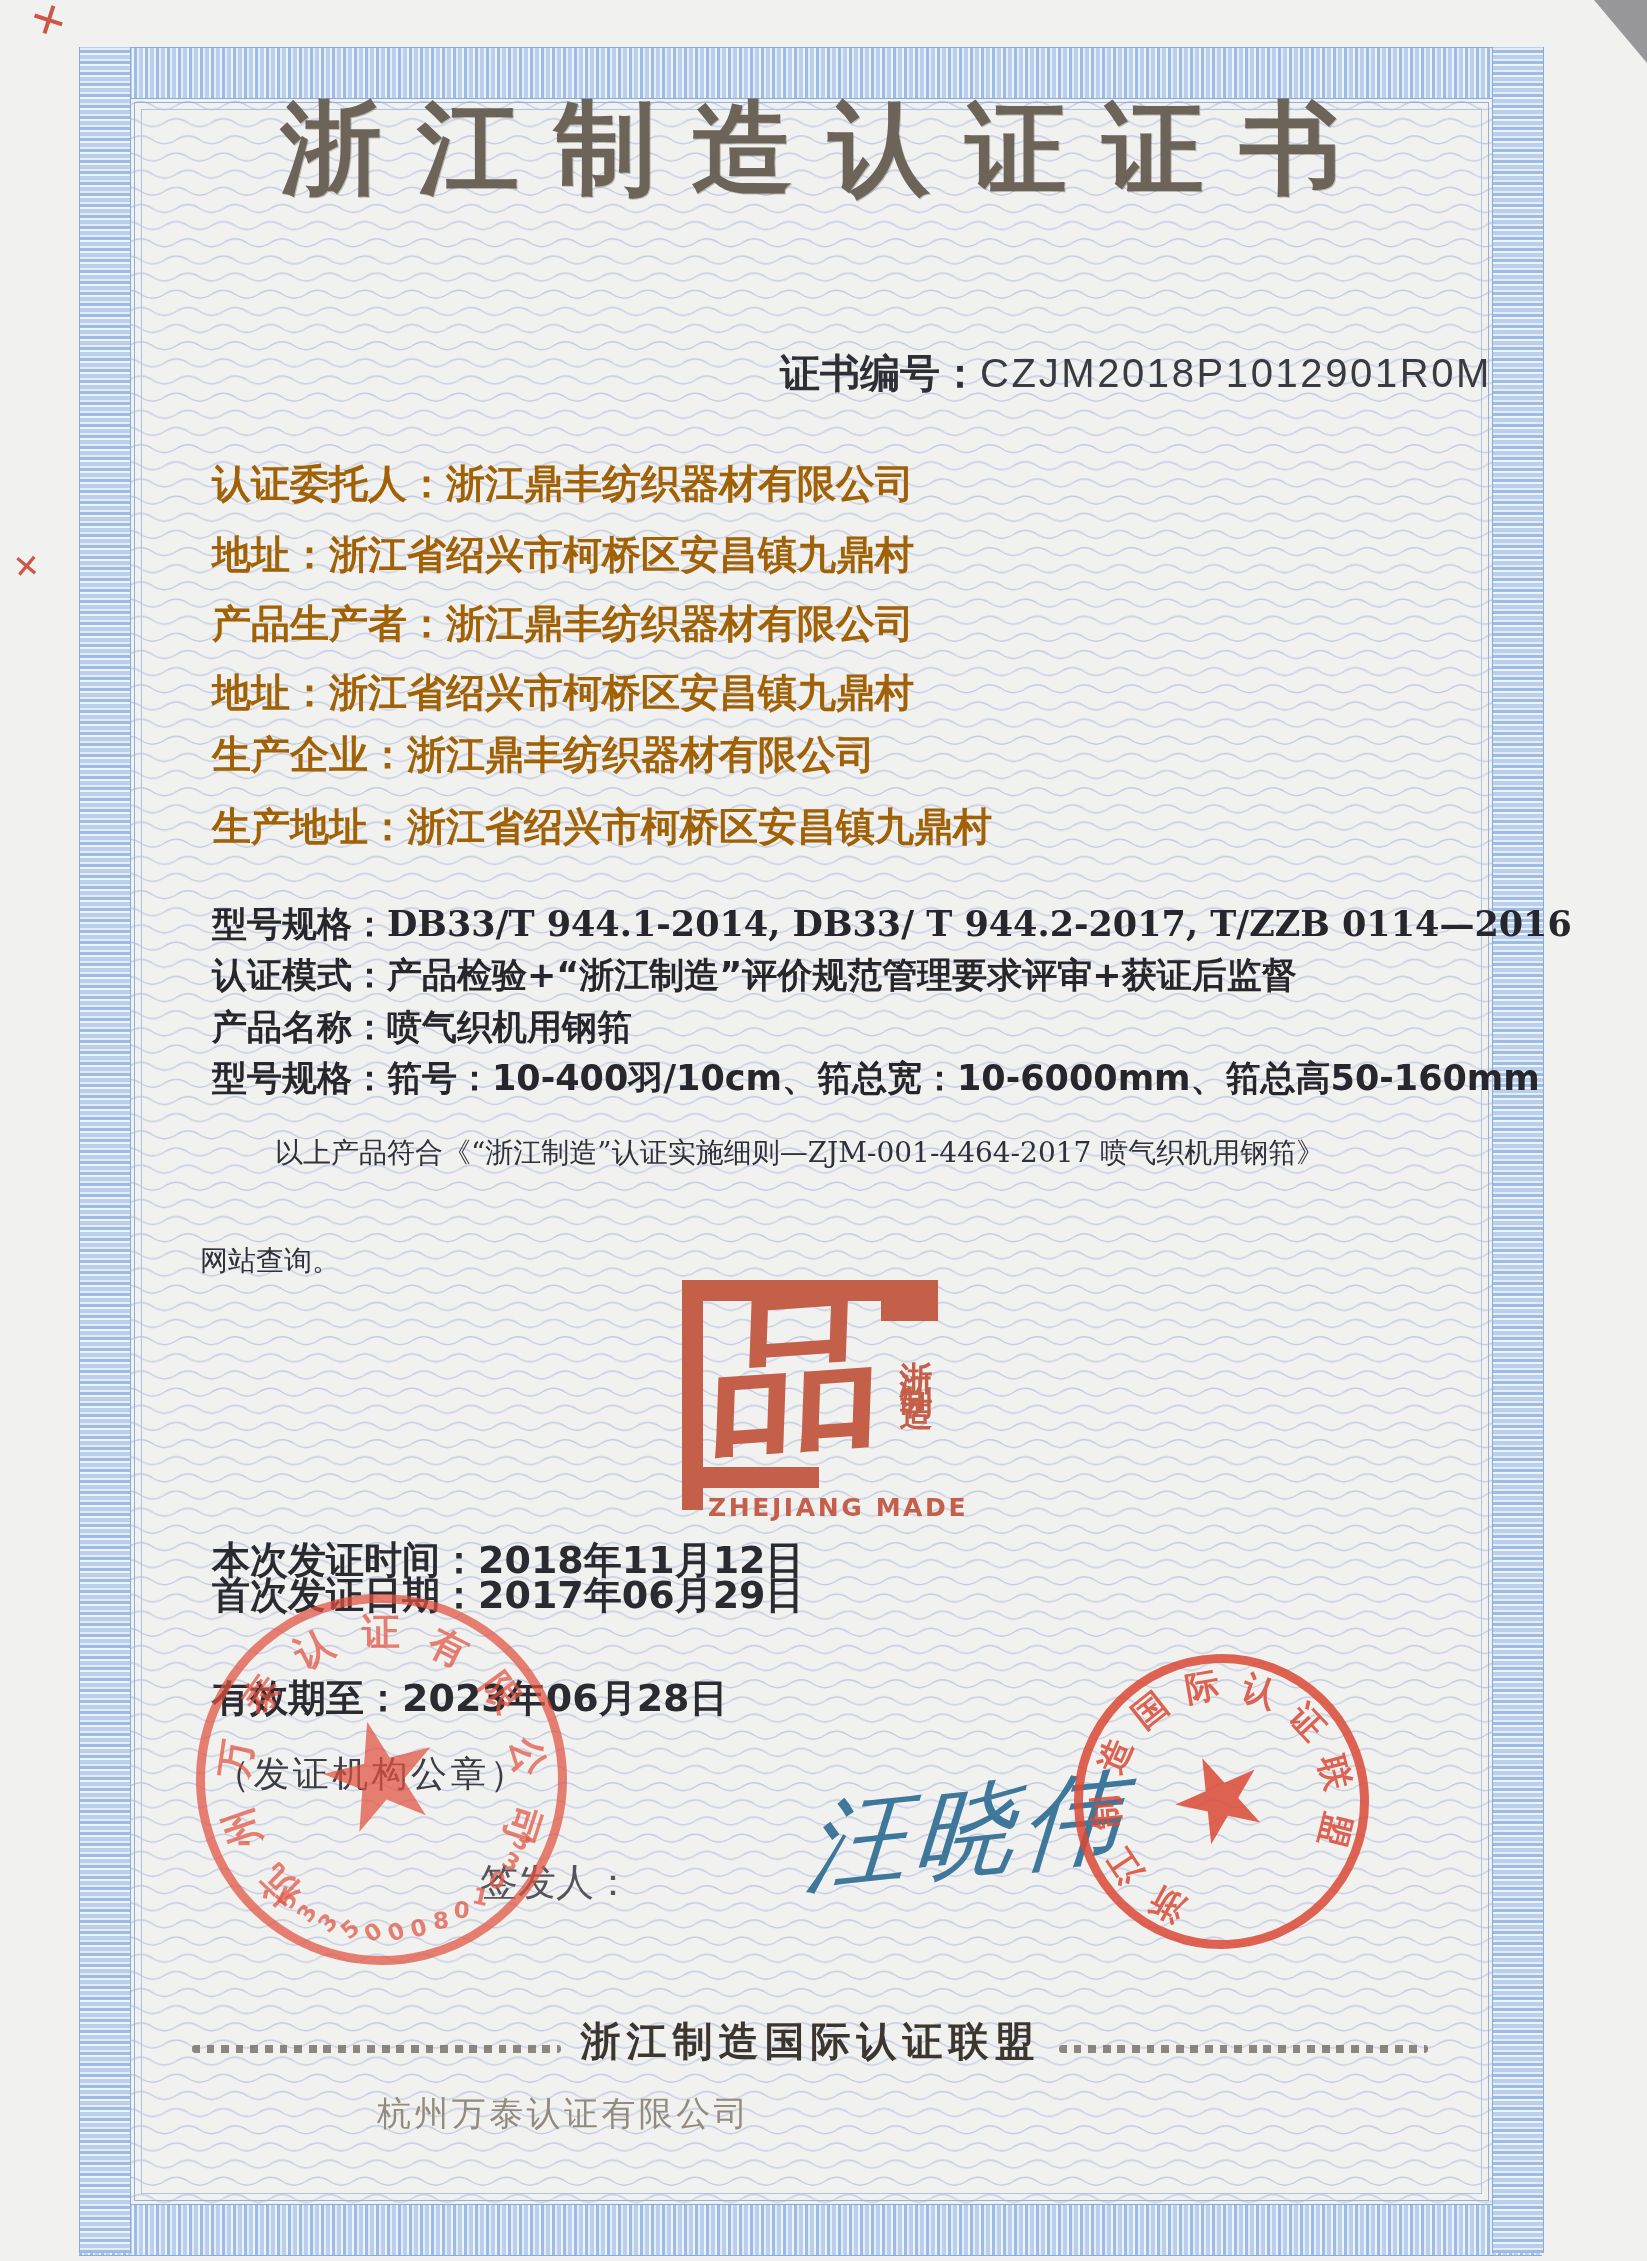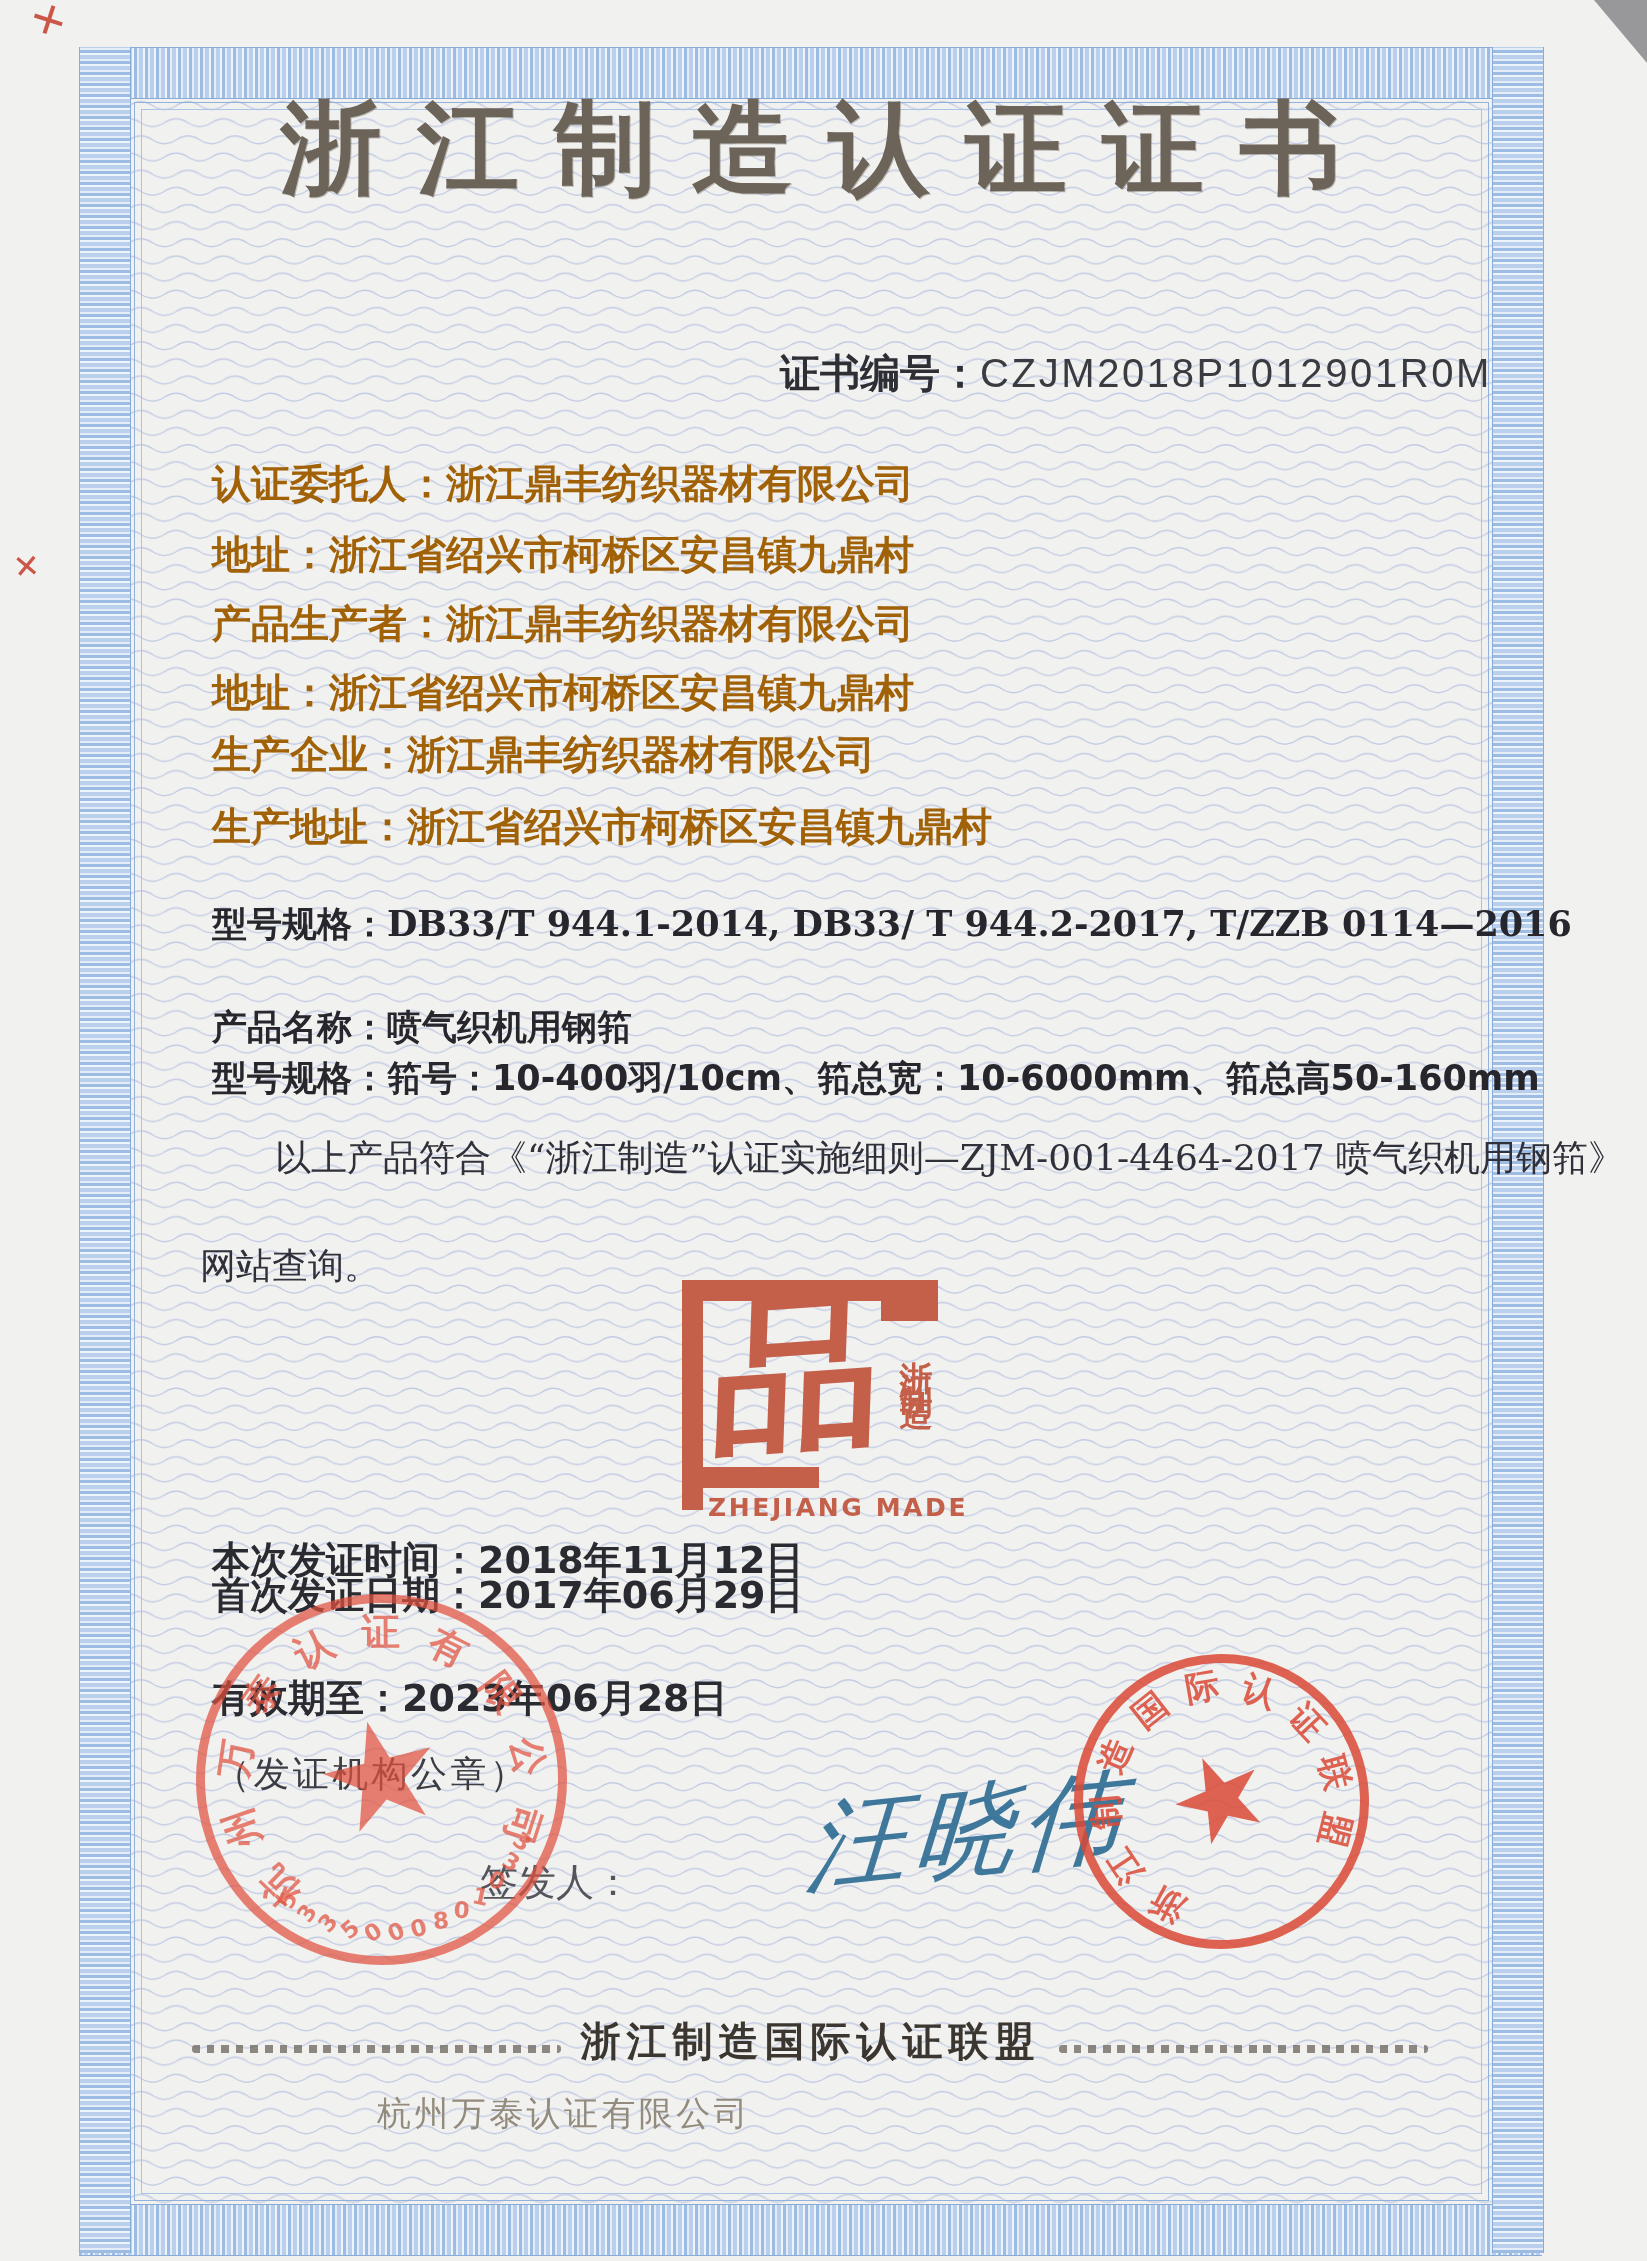--- a/index.html
+++ b/index.html
@@ -45,21 +45,21 @@
   .certno .lbl{font-weight:bold;color:#2e2e35;}
   .certno .num{font-family:"Liberation Sans","DejaVu Sans",sans-serif;
     letter-spacing:2.6px;color:#3a3a41;}
   
   .info-line{position:absolute;left:212px;font-size:39px;font-weight:bold;
     color:#a16207;white-space:nowrap;}
   .detail-line{position:absolute;left:212px;font-size:35px;font-weight:bold;
     color:#26262c;white-space:nowrap;}
   .detail-line .v-serif{font-family:"DejaVu Serif","Liberation Serif",serif;font-weight:bold;}
   
-  .stmt{position:absolute;left:200px;width:1287px;font-size:36px;color:#30303a;
+  .stmt{position:absolute;left:200px;width:1287px;font-size:28px;color:#30303a;
     font-family:"DejaVu Serif","Liberation Serif",serif;white-space:nowrap;}
   .stmt.first{padding-left:75px;}
   
   .made-logo{position:absolute;left:682px;top:1280px;width:257px;height:249px;}
   .made-logo .bar{position:absolute;background:#c4604a;}
   .lf-top{left:0;top:0;width:221px;height:20.6px;}
   .lf-corner{left:199px;top:0;width:57px;height:41px;}
   .lf-left{left:0;top:0;width:21.4px;height:230px;}
   .lf-bottom{left:0;top:187px;width:137px;height:20.6px;}
   .logo-glyph{position:absolute;left:31px;top:6.9px;font-size:168px;line-height:1;
@@ -149,20 +149,23 @@
   </div>
   <div class="info-line" style="top:728px">
     <span>生产企业：</span><span>浙江鼎丰纺织器材有限公司</span>
   </div>
   <div class="info-line" style="top:800px">
     <span>生产地址：</span><span>浙江省绍兴市柯桥区安昌镇九鼎村</span>
   </div>
 
   <div class="detail-line" style="top:901px">
     <span>型号规格：</span><span class="v-serif">DB33/T 944.1-2014, DB33/ T 944.2-2017, T/ZZB 0114—2016</span>
+  </div>
+  <div class="detail-line" style="top:952px">
+    <span>认证模式：</span><span>产品检验+“浙江制造”评价规范管理要求评审+获证后监督</span>
   </div>
   <div class="detail-line" style="top:1004px">
     <span>产品名称：</span><span>喷气织机用钢筘</span>
   </div>
   <div class="detail-line" style="top:1055px">
     <span>型号规格：</span><span>筘号：10-400羽/10cm、筘总宽：10-6000mm、筘总高50-160mm</span>
   </div>
 
   <div class="stmt first" style="top:1134px">以上产品符合《“浙江制造”认证实施细则—ZJM-001-4464-2017 喷气织机用钢筘》</div>
   <div class="stmt" style="top:1242px">网站查询。</div>

